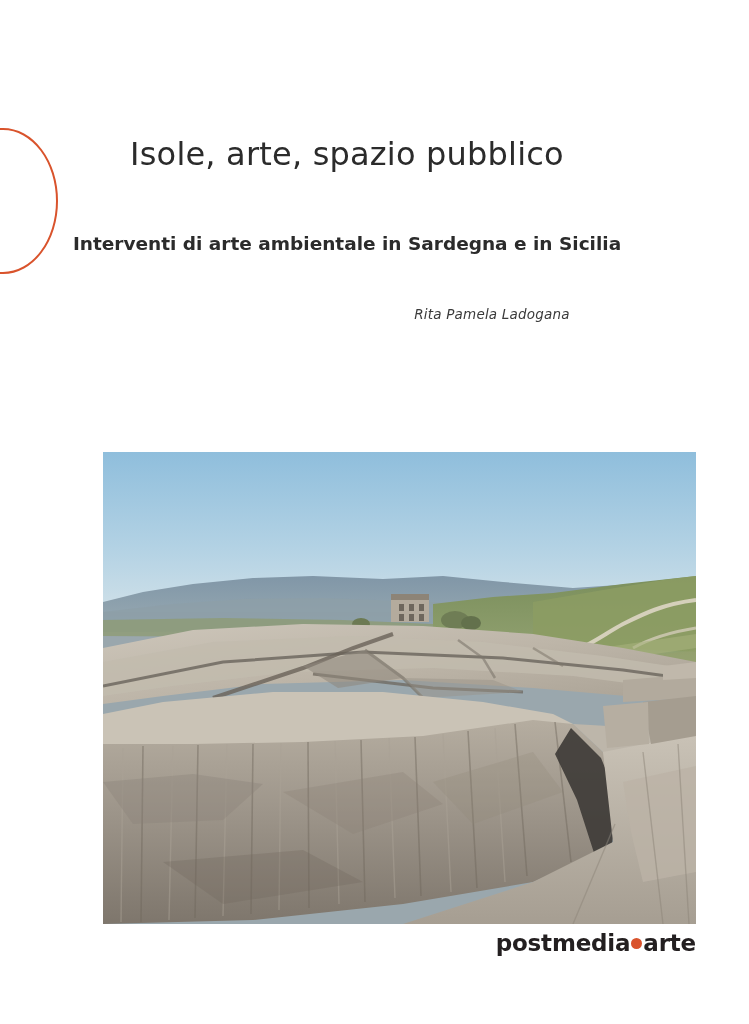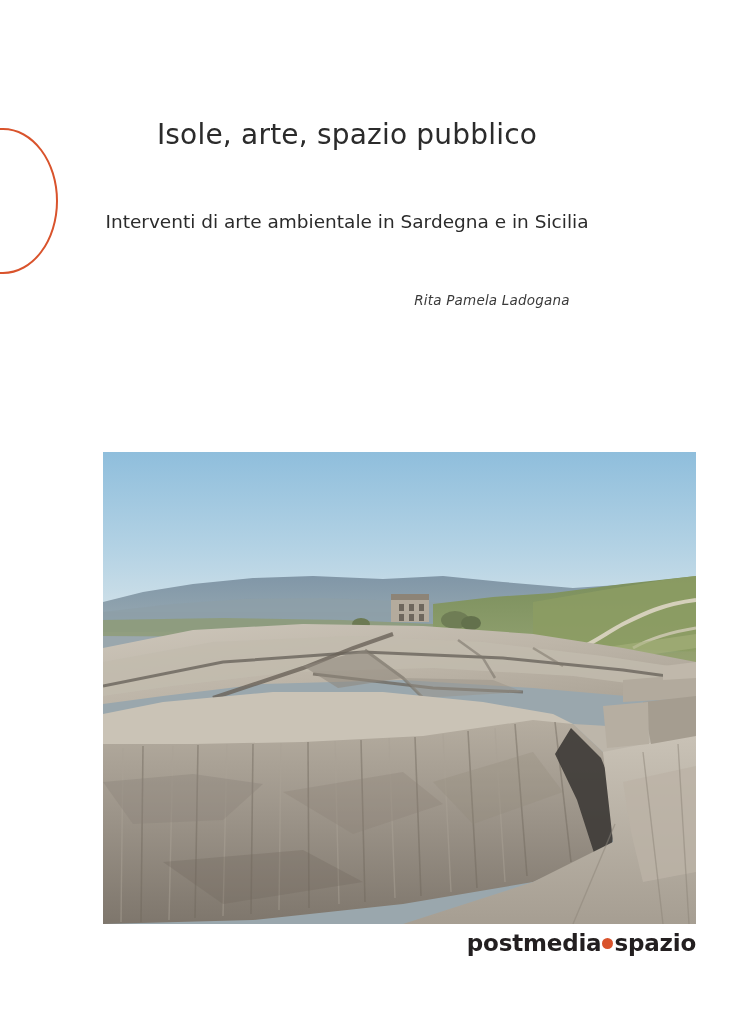--- a/index.html
+++ b/index.html
@@ -32,33 +32,33 @@
     position: absolute;
     left: 0;
     right: 55px;
     top: 118px;
     text-align: center;
   }
 
   .book-title {
     font-family: "DejaVu Sans", sans-serif;
     font-weight: 400;
-    font-size: 28px;
+    font-size: 32px;
     letter-spacing: 0.2px;
     color: #2b2b2b;
-    margin: 0;
+    margin: 17px;
     line-height: 1.2;
   }
 
   .book-subtitle {
     font-family: "DejaVu Sans", sans-serif;
-    font-weight: 400;
+    font-weight: 700;
     font-size: 18.5px;
     color: #2b2b2b;
-    margin: 16px;
+    margin: 8px;
     padding-top: 42px;
     line-height: 1.3;
   }
 
   .book-author {
     font-family: "DejaVu Sans", sans-serif;
     font-style: italic;
     font-size: 13.5px;
     color: #3a3a3a;
     margin: 0;
@@ -235,14 +235,14 @@
     </g>
 
     <path d="M540 250 L593 244 L593 284 L548 292 Z" fill="#a59d90"></path>
     <path d="M500 254 L545 250 L546 292 L504 296 Z" fill="#b6aea1"></path>
   </svg>
 </div>
 
 <div class="publisher">
   <span>postmedia</span>
   <span class="dot"></span>
-  <span>spazio</span>
+  <span>arte</span>
 </div>
 
 </body></html>

